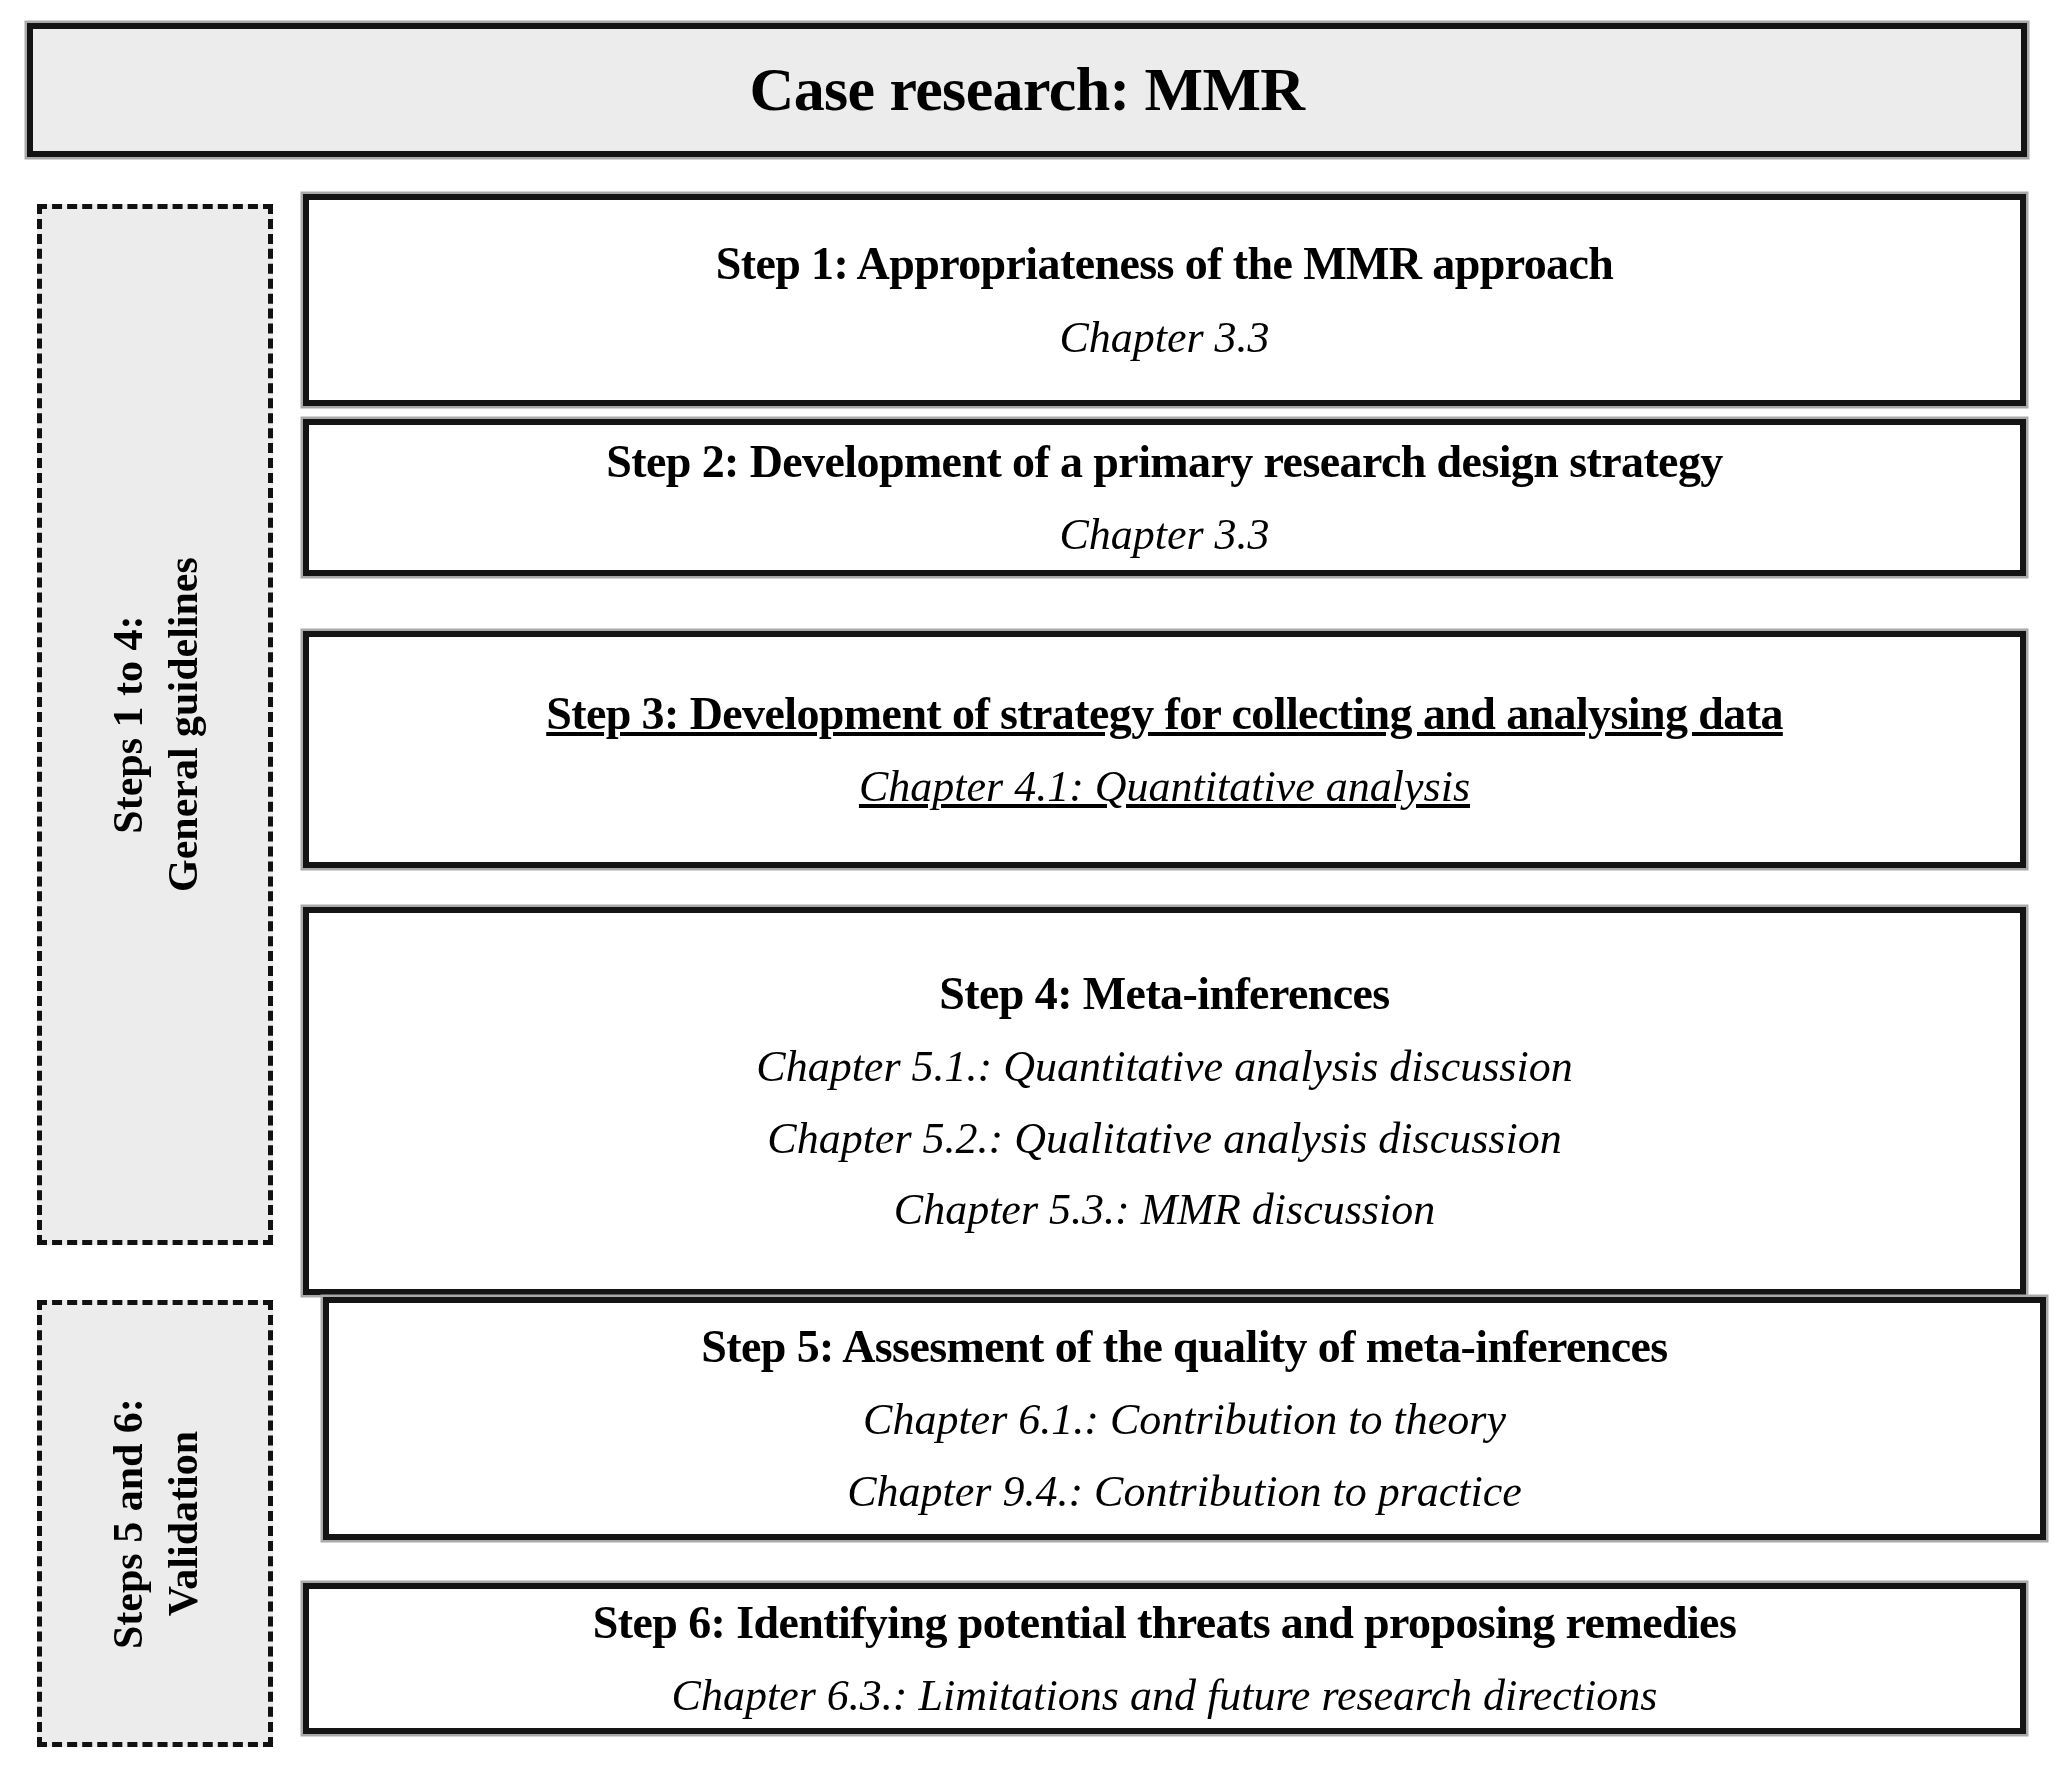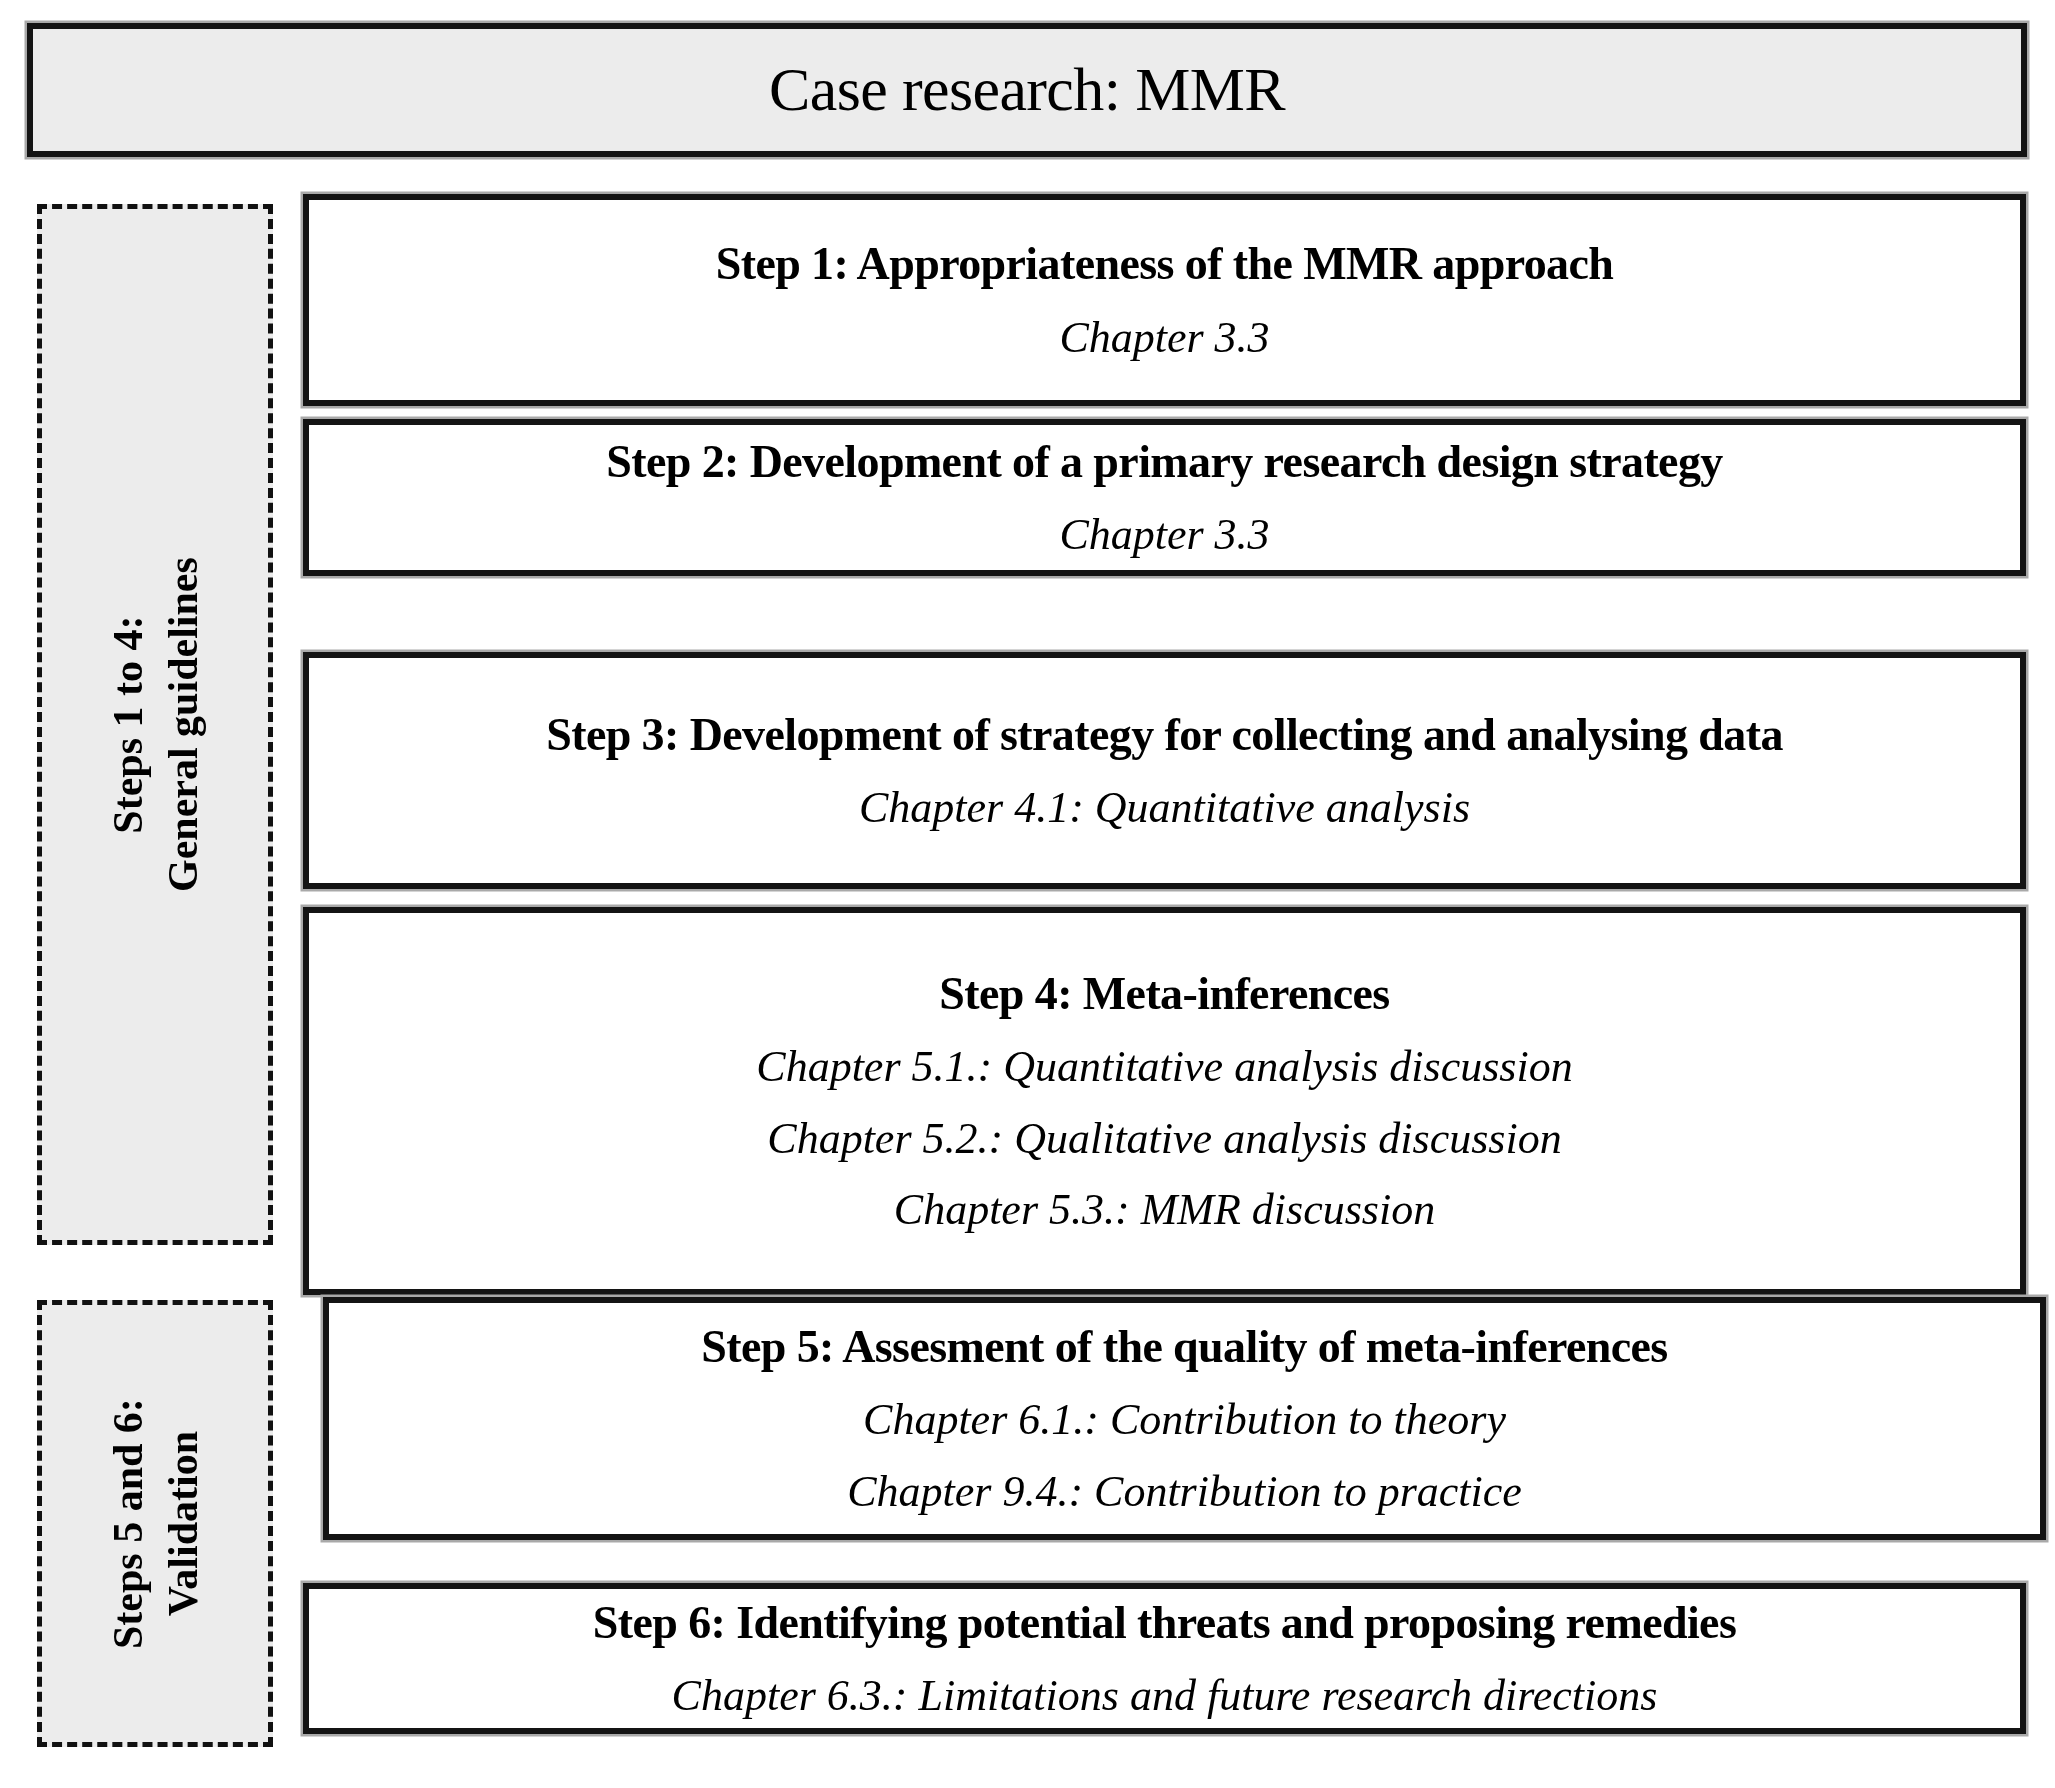--- a/index.html
+++ b/index.html
@@ -27,21 +27,21 @@
     box-sizing: border-box;
     background: #ececec;
     border: 6.2px solid #141414;
     box-shadow: 0 0 0 2.5px #a9a9a9;
     display: flex;
     align-items: center;
     justify-content: center;
   }
   .title-text {
     font-size: 62px;
-    font-weight: normal;
+    font-weight: bold;
     white-space: nowrap;
     letter-spacing: -0.6px;
   }
 
   
   .side-box {
     position: absolute;
     left: 37px;
     width: 236px;
     box-sizing: border-box;
@@ -74,21 +74,21 @@
     border: 6.2px solid #141414;
     box-shadow: 0 0 0 2.5px #a9a9a9;
     display: flex;
     flex-direction: column;
     align-items: center;
     justify-content: center;
     text-align: center;
   }
   #step-1 { top: 194px;  height: 212px; }
   #step-2 { top: 419px;  height: 157px; }
-  #step-3 { top: 652px; height: 237px; }
+  #step-3 { top: 631px; height: 237px; text-decoration: underline; }
   #step-4 { top: 907px; height: 388px; }
   #step-5 { top: 1297px; height: 243px; margin-left: 20px; }
   #step-6 { top: 1583px; height: 151px; }
 
   .step-heading {
     font-weight: bold;
     font-size: 46px;
     line-height: 1.62;
     white-space: nowrap;
     letter-spacing: -0.6px;

